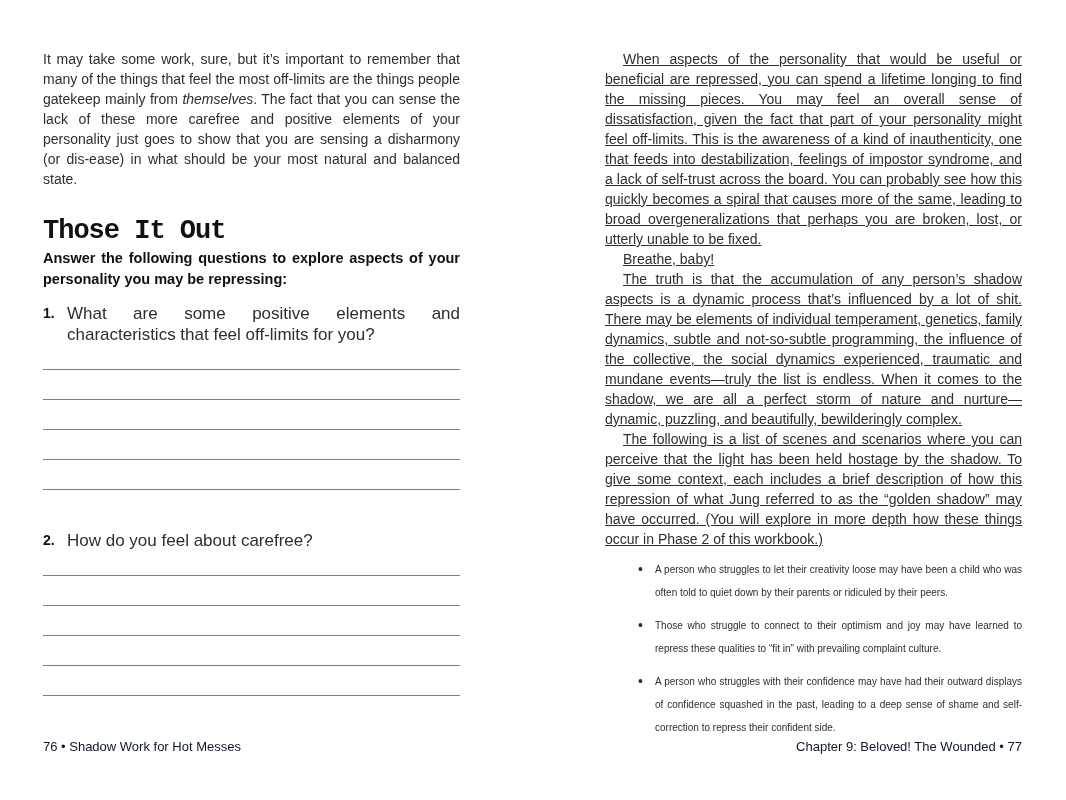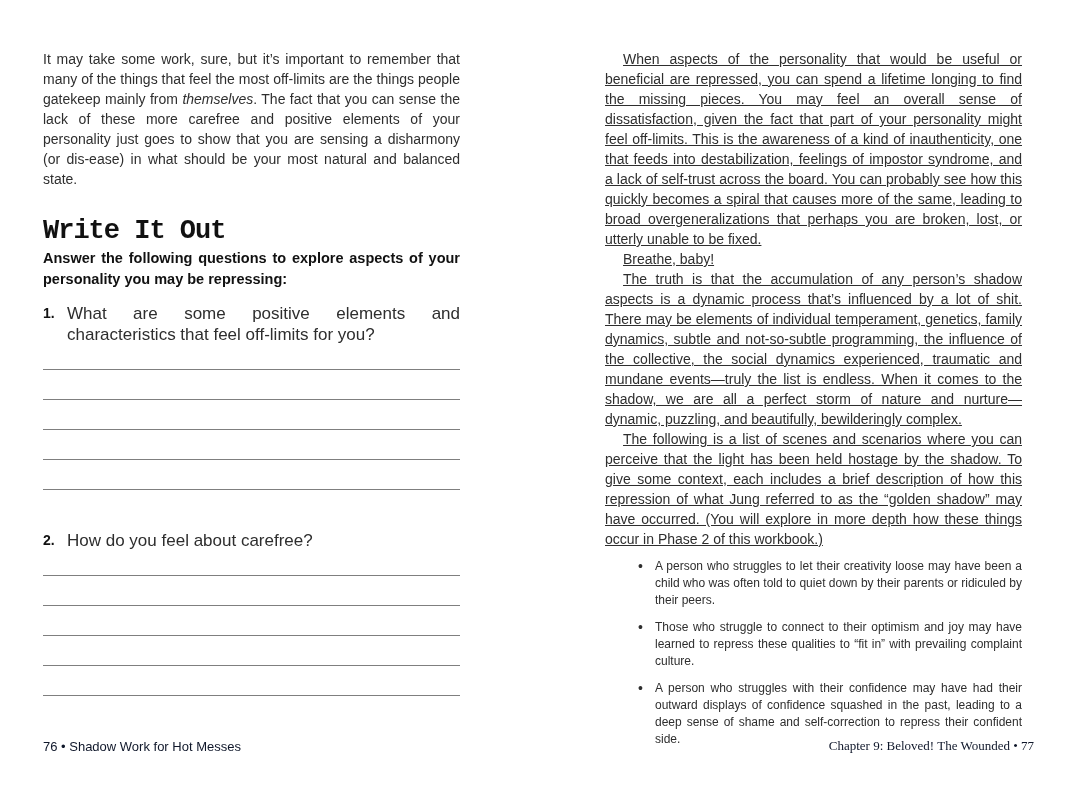--- a/index.html
+++ b/index.html
@@ -74,54 +74,54 @@
   }
   .write-line.first { height: 25px; }
 
   .bullet-list {
     margin-top: 9px;
     padding-left: 50px;
     list-style: none;
   }
   .bullet-list li {
     position: relative;
-    font-size: 12px;
-    line-height: 17px;
+    font-size: 10px;
+    line-height: 23px;
     text-align: justify;
     margin-bottom: 10px;
   }
   .bullet-list li::before {
     content: "\2022";
     position: absolute;
     left: -17px;
     top: 0;
     font-size: 14px;
     color: #2e2e2e;
   }
   .footer {
     position: absolute;
     bottom: 46px;
     font-size: 13px;
     color: #0f172a;
   }
   .page.left  .footer { left: 43px; }
-  .page.right .footer { right: 32px; text-align: right; font-family: Liberation Serif, serif; }
+  .page.right .footer { right: 44px; text-align: right; }
   .italic { font-style: italic; }
 </style>
 </head>
 <body>
 
 <div class="spread">
 
   <div class="page left">
     <div class="page-inner">
 
       <p class="body-text"><span>It may take some work, sure, but it’s important to remember that many of the things that feel the most off-limits are the things people gate­keep mainly from </span><span class="italic">themselves</span><span>. The fact that you can sense the lack of these more carefree and positive elements of your personality just goes to show that you are sensing a disharmony (or dis-ease) in what should be your most natural and balanced state.</span></p>
 
-      <h1 class="section-heading">Write It Out</h1>
+      <h1 class="section-heading">Those It Out</h1>
 
       <p class="instruction">Answer the following questions to explore aspects of your personality you may be repressing:</p>
 
       <div class="question">
         <div class="q-row">
           <span class="q-num">1.</span>
           <span class="q-text">What are some positive elements and characteristics that feel off-limits for you?</span>
         </div>
         <div class="write-lines">
           <div class="write-line first"></div>

